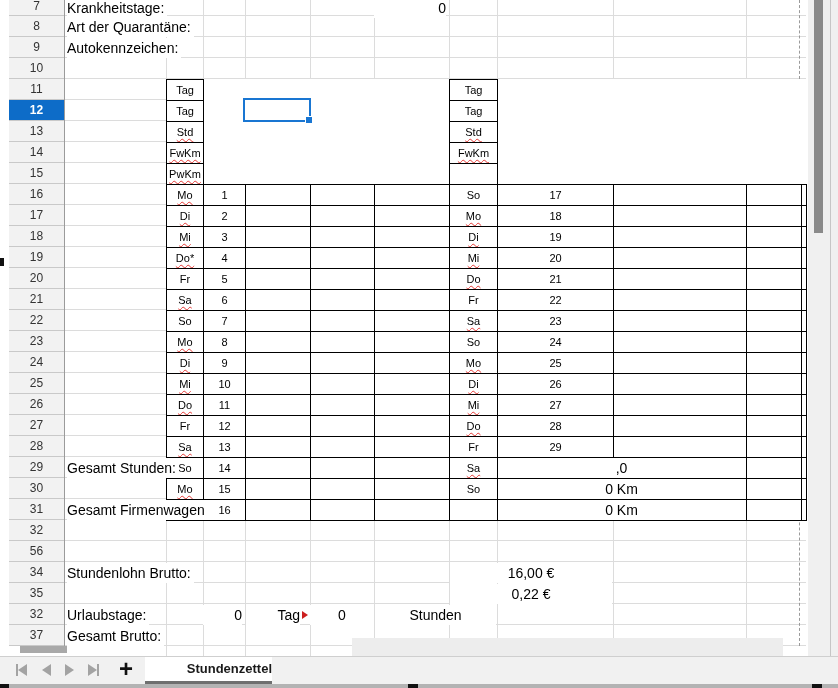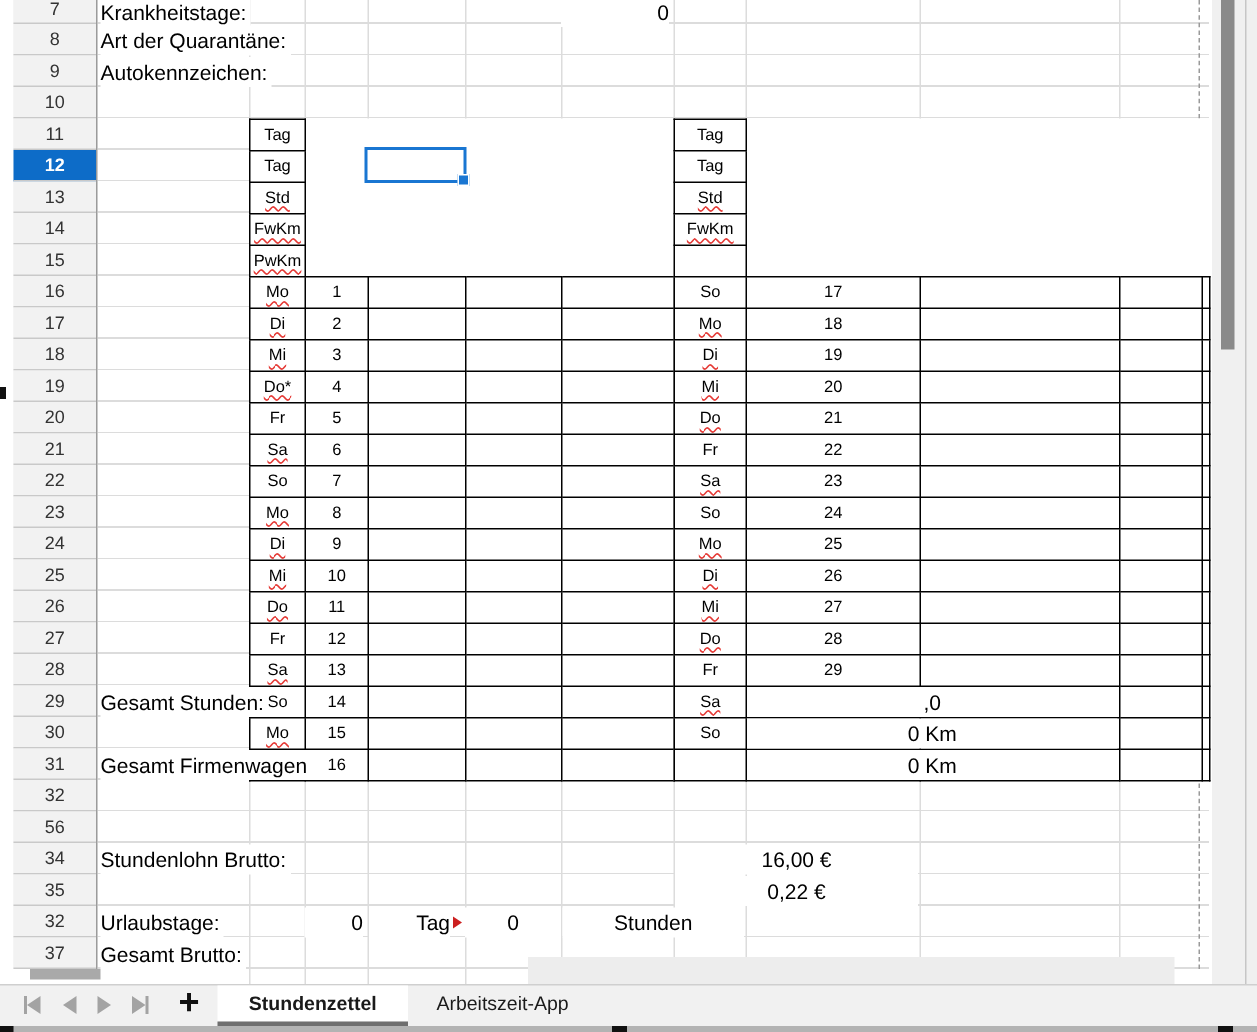--- a/index.html
+++ b/index.html
@@ -48,21 +48,21 @@
   .navbtn{position:absolute;top:663px;height:14px;display:flex;align-items:center;}
   .tri-l{width:0;height:0;border-top:6px solid transparent;border-bottom:6px solid transparent;
          border-right:9px solid #a3a3a3;}
   .tri-r{width:0;height:0;border-top:6px solid transparent;border-bottom:6px solid transparent;
          border-left:9px solid #a3a3a3;}
   .navbar-end{width:2px;height:12px;background:#a3a3a3;}
   #addsheet{position:absolute;left:112px;top:655px;width:28px;height:28px;text-align:center;
             font-size:24px;font-weight:bold;line-height:27px;color:#111;}
   .tab{position:absolute;top:657px;height:24px;line-height:24px;text-align:center;
        font-size:13px;color:#1a1a1a;white-space:nowrap;}
-  .tab.active{background:#fff;font-weight:bold;}
+  .tab.active{background:#fff;font-weight:bold;text-align:right;}
   #tab-underline{position:absolute;left:145px;top:681px;width:127px;height:3px;background:#6f6f6f;}
   #bottomstrip{position:absolute;left:0;top:684px;width:838px;height:4px;background:#b3b3b3;}
 </style>
 </head>
 <body>
 
 <div id="app">
 
   <div class="hgrid"></div>
   <div class="vline" style="left:166px"></div>
@@ -442,19 +442,18 @@
   <div class="navbtn" style="left:65px">
       <span class="tri-r"></span>
     </div>
   <div class="navbtn" style="left:88px">
       <span class="tri-r"></span>
       <span class="navbar-end"></span>
     </div>
   <div id="addsheet"><span>+</span></div>
   <div class="tab active" style="left:145px;width:127px">Stundenzettel</div>
   <div id="tab-underline"></div>
-  <div class="tab" style="left:273px;width:124px">Arbeitszeit-App</div>
   <div id="bottomstrip"></div>
   <div class="edge-mark" style="left:0;top:684px;width:9px;height:4px"></div>
   <div class="edge-mark" style="left:408px;top:684px;width:10px;height:4px"></div>
   <div class="edge-mark" style="left:812px;top:684px;width:10px;height:4px"></div>
 
 </div>
 
 </body></html>

